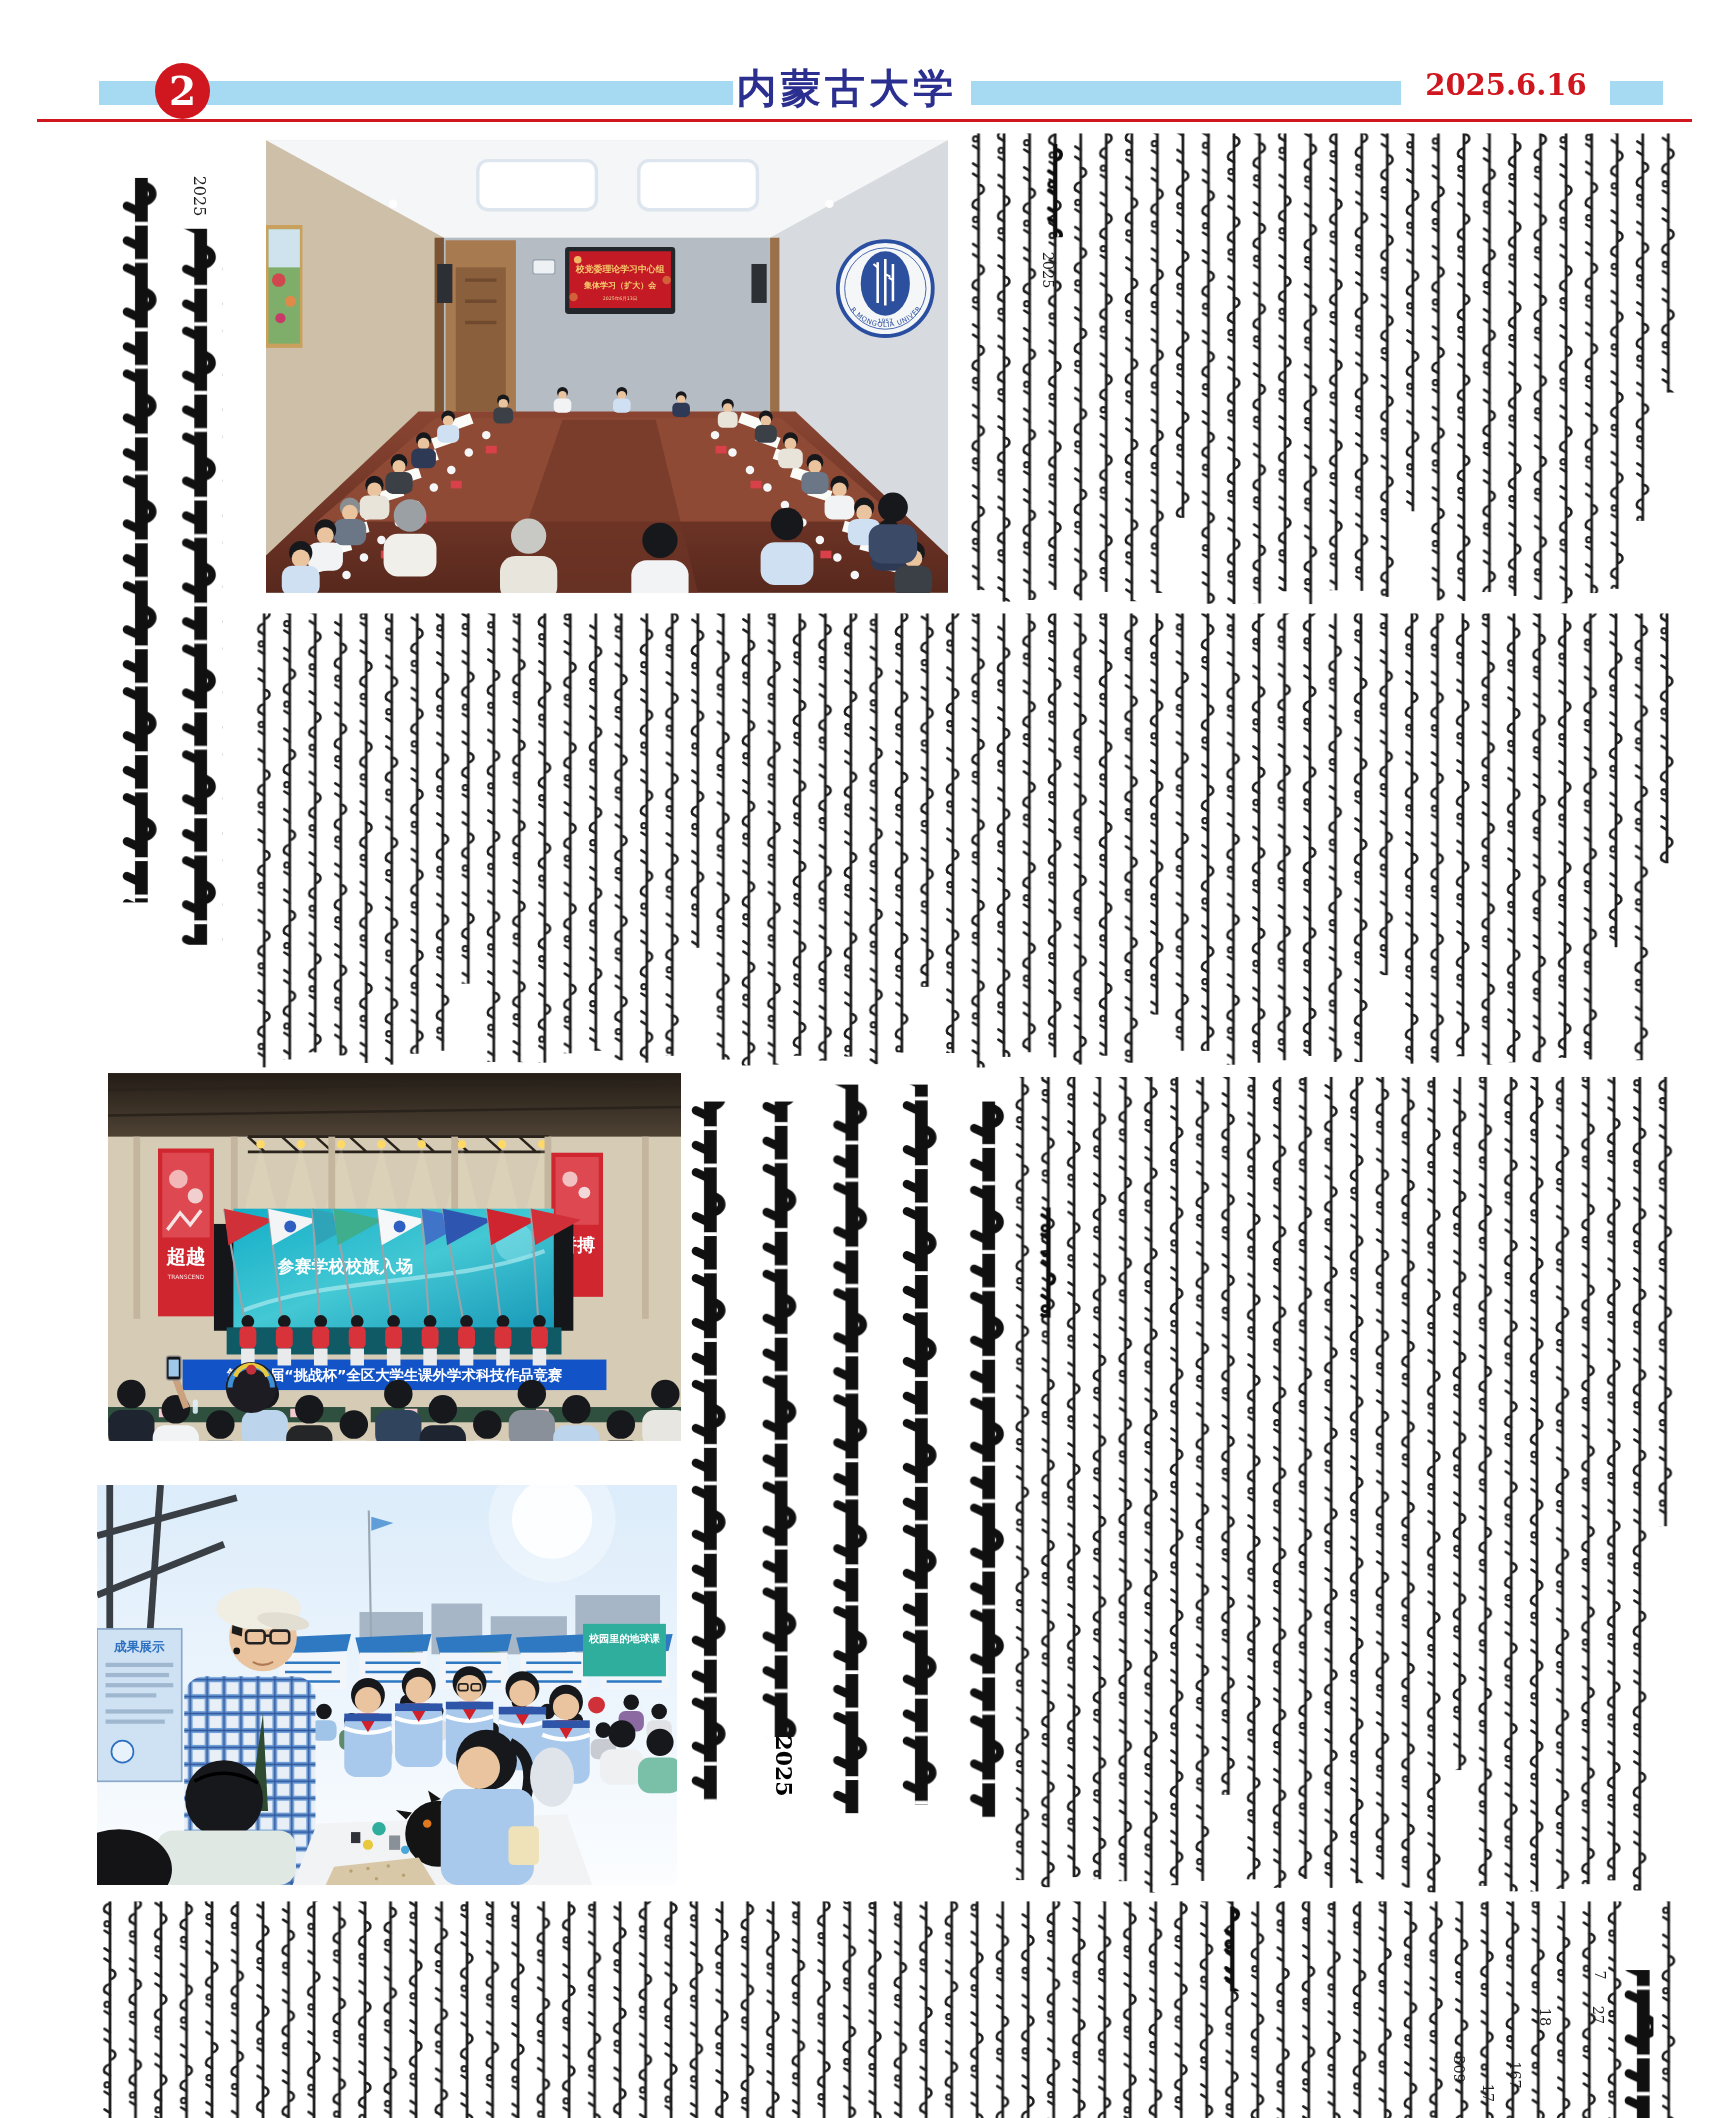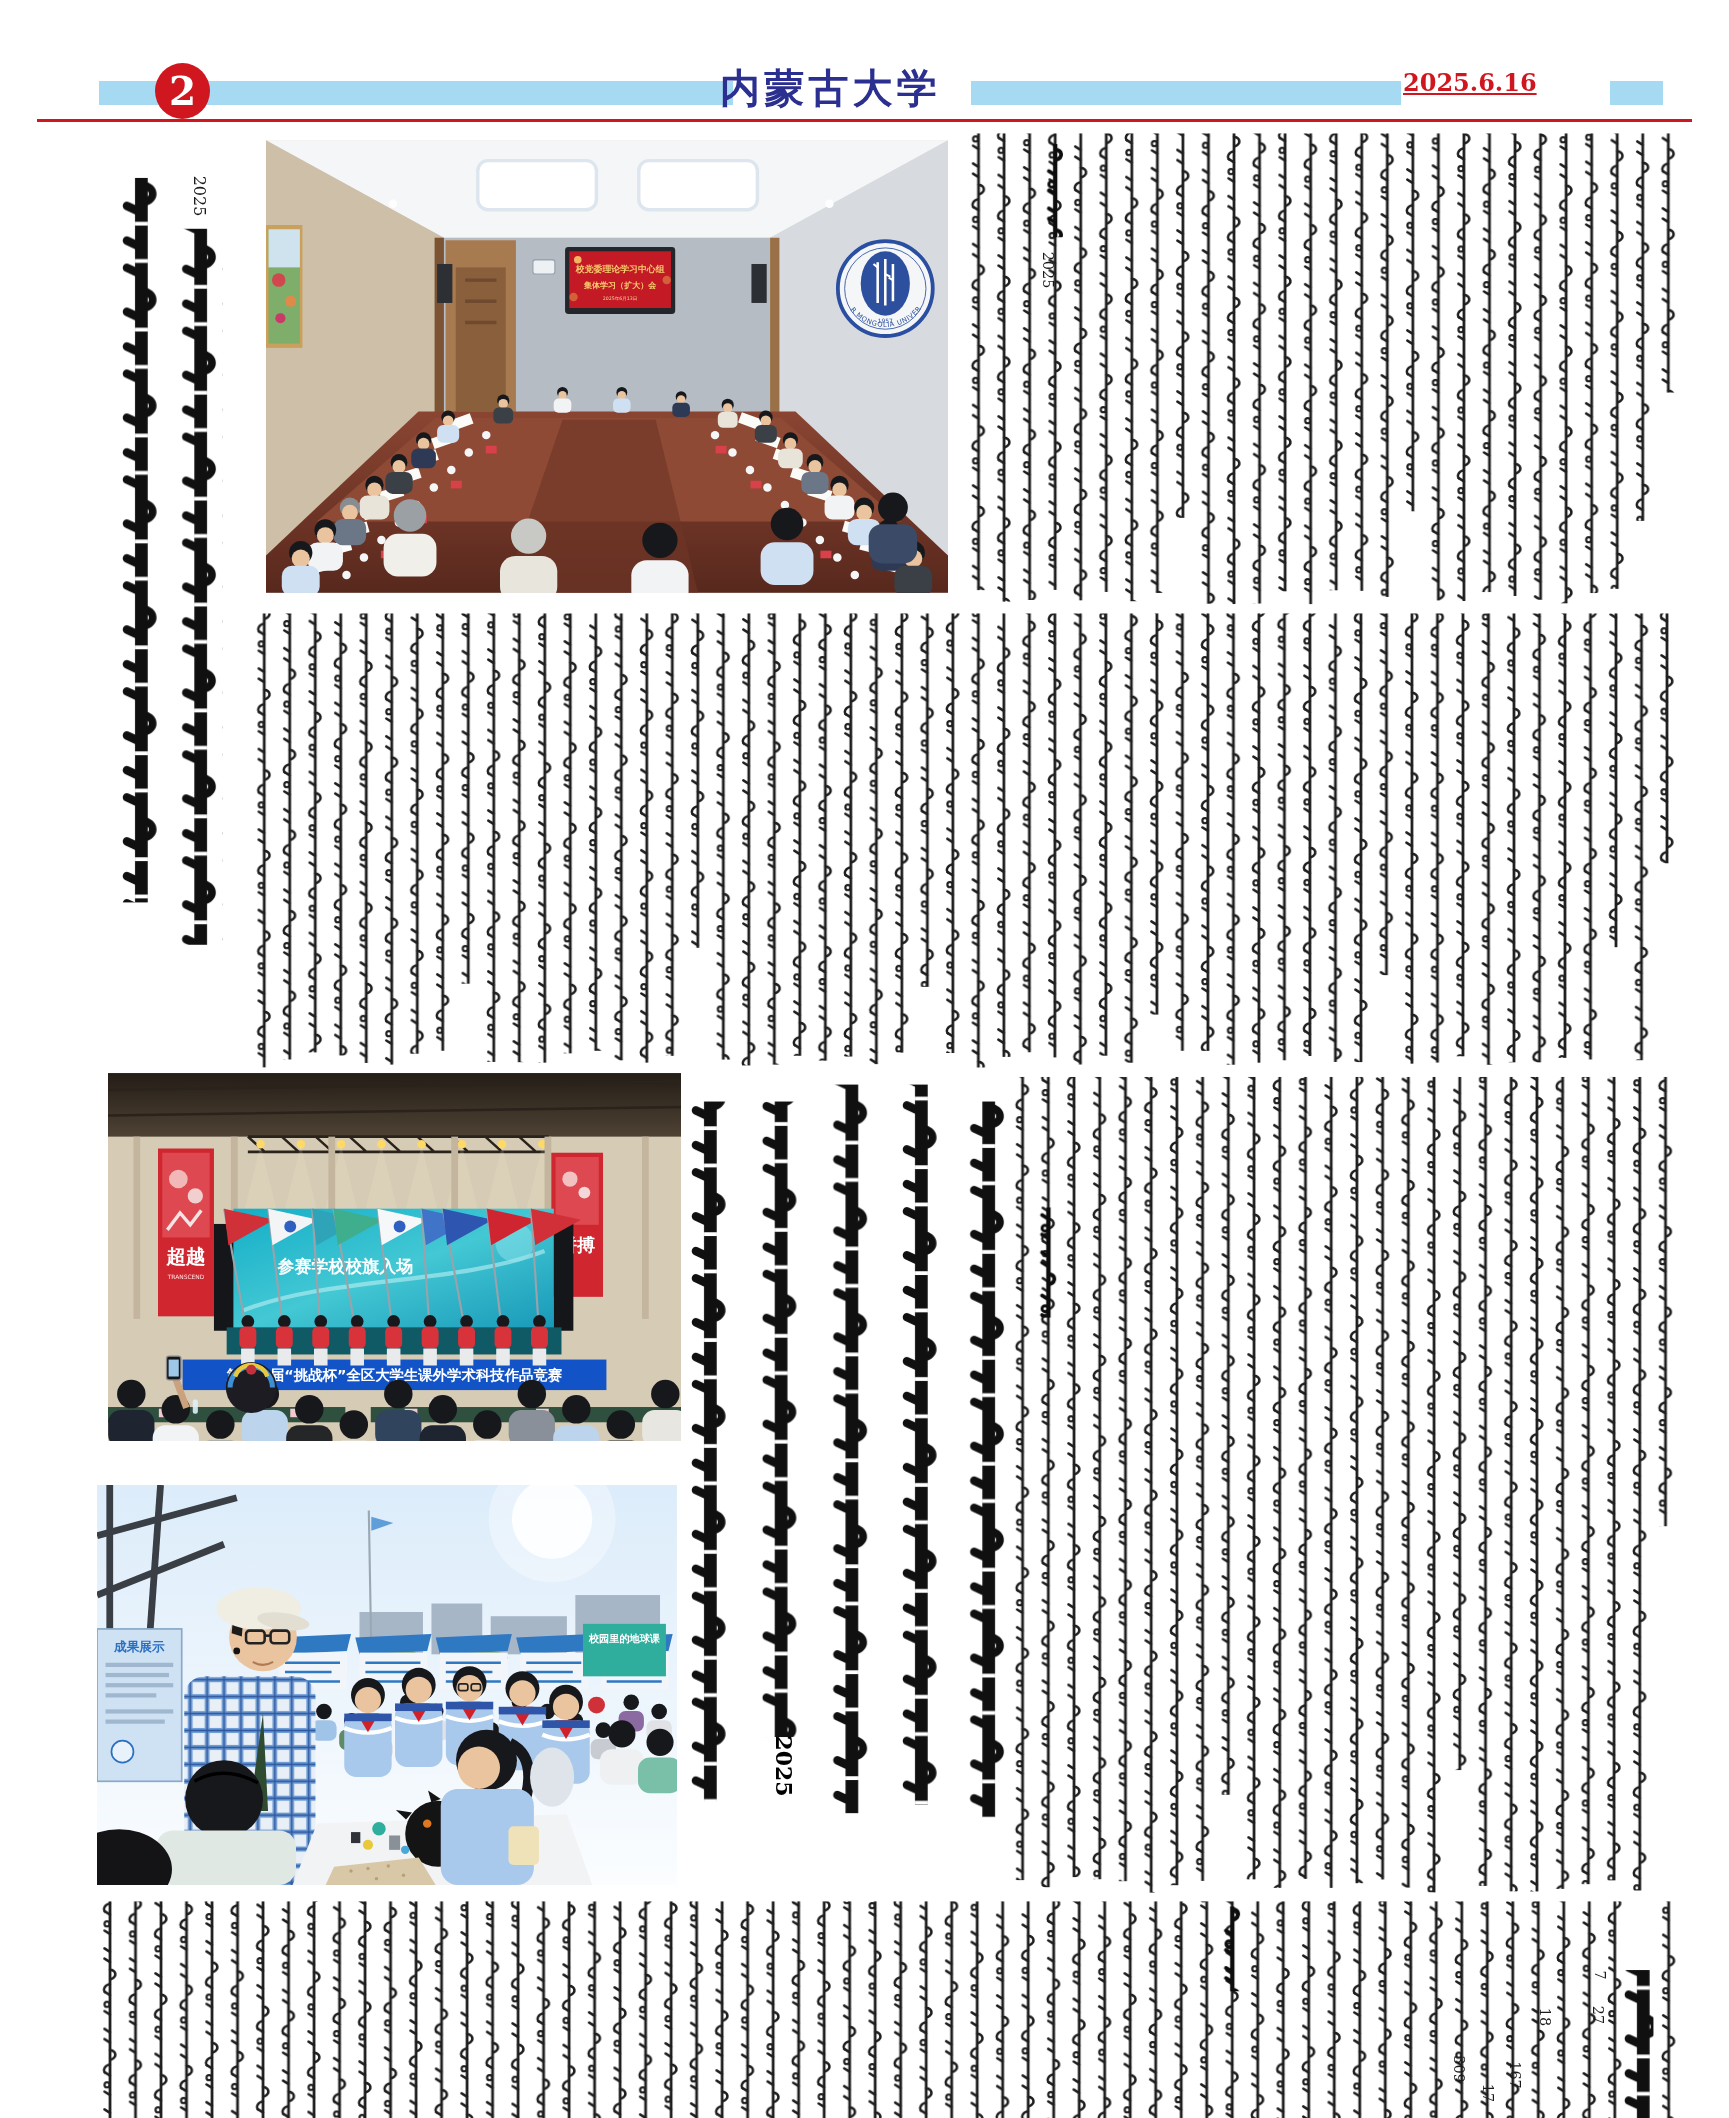--- a/index.html
+++ b/index.html
@@ -6,24 +6,24 @@
   .page{position:relative;width:1730px;height:2370px;background:#ffffff;overflow:hidden;
         font-family:"DejaVu Sans",sans-serif;}
   
   .blueband{position:absolute;top:81px;height:24px;background:#a6d9f2;}
   .bb1{left:99px;width:634px;}
   .bb2{left:971px;width:430px;}
   .bb3{left:1610px;width:53px;}
   .pagenum-badge{position:absolute;left:155px;top:63px;width:55px;height:56px;border-radius:50%;
         background:#d0161e;display:flex;align-items:center;justify-content:center;}
   .pagenum-badge span{font-family:"DejaVu Serif",serif;font-weight:bold;font-size:39px;color:#ffffff;line-height:1;}
-  .masthead{position:absolute;left:720px;top:66px;width:254px;
+  .masthead{position:absolute;left:720px;top:66px;width:254px;text-align:center;
         font-family:"DejaVu Serif",serif;font-weight:bold;font-size:40px;color:#2b2f8f;letter-spacing:4.2px;line-height:1.1;}
-  .dateline{position:absolute;left:1403px;top:70px;width:206px;
-        font-family:"DejaVu Serif",serif;font-weight:bold;font-size:24px;color:#d0161e;line-height:1.1;text-decoration:underline;}
+  .dateline{position:absolute;left:1403px;top:70px;width:206px;text-align:center;
+        font-family:"DejaVu Serif",serif;font-weight:bold;font-size:29px;color:#d0161e;line-height:1.1;}
   .redrule{position:absolute;left:37px;top:119px;width:1655px;height:2.5px;background:#d0161e;}
   
   .photo{position:absolute;display:block;}
   
   #script-layer{position:absolute;left:0;top:0;}
   .vnum{position:absolute;transform:translate(-50%,-50%) rotate(90deg);
         font-family:"DejaVu Serif",serif;color:#1a1a1a;line-height:1;white-space:nowrap;}
   .vnum.b{font-weight:bold;color:#000;}
 </style>
 </head>

